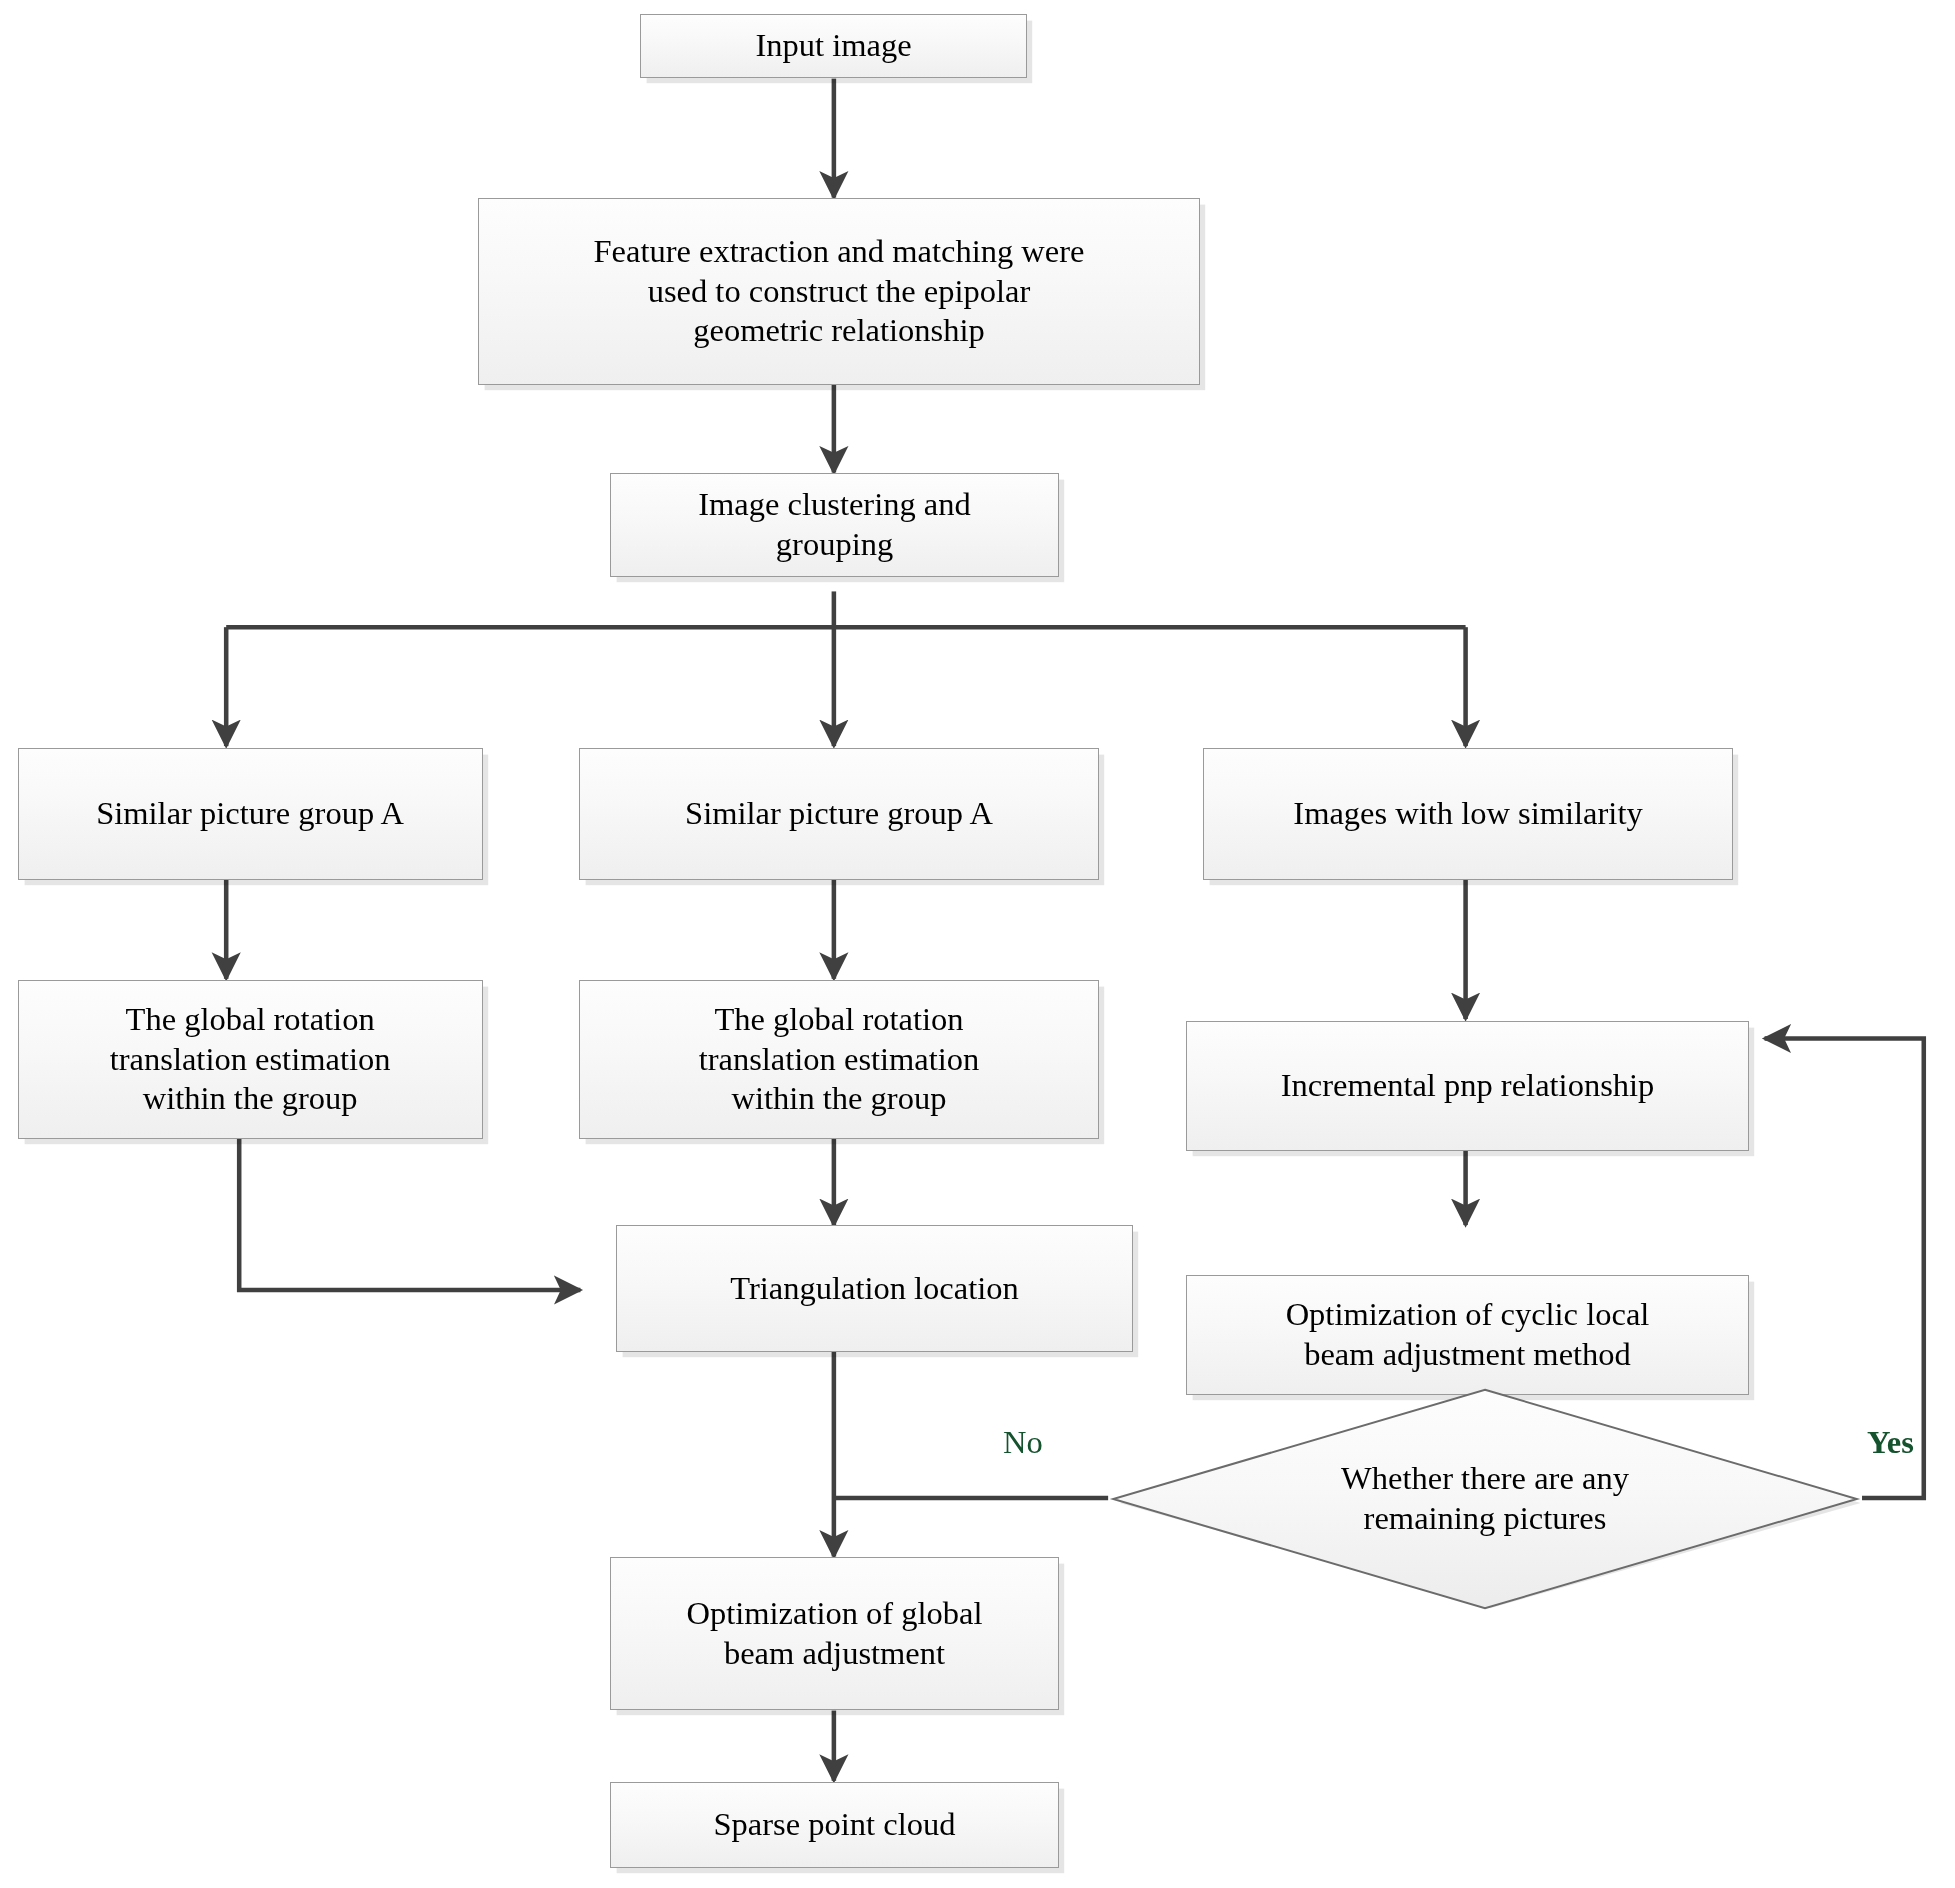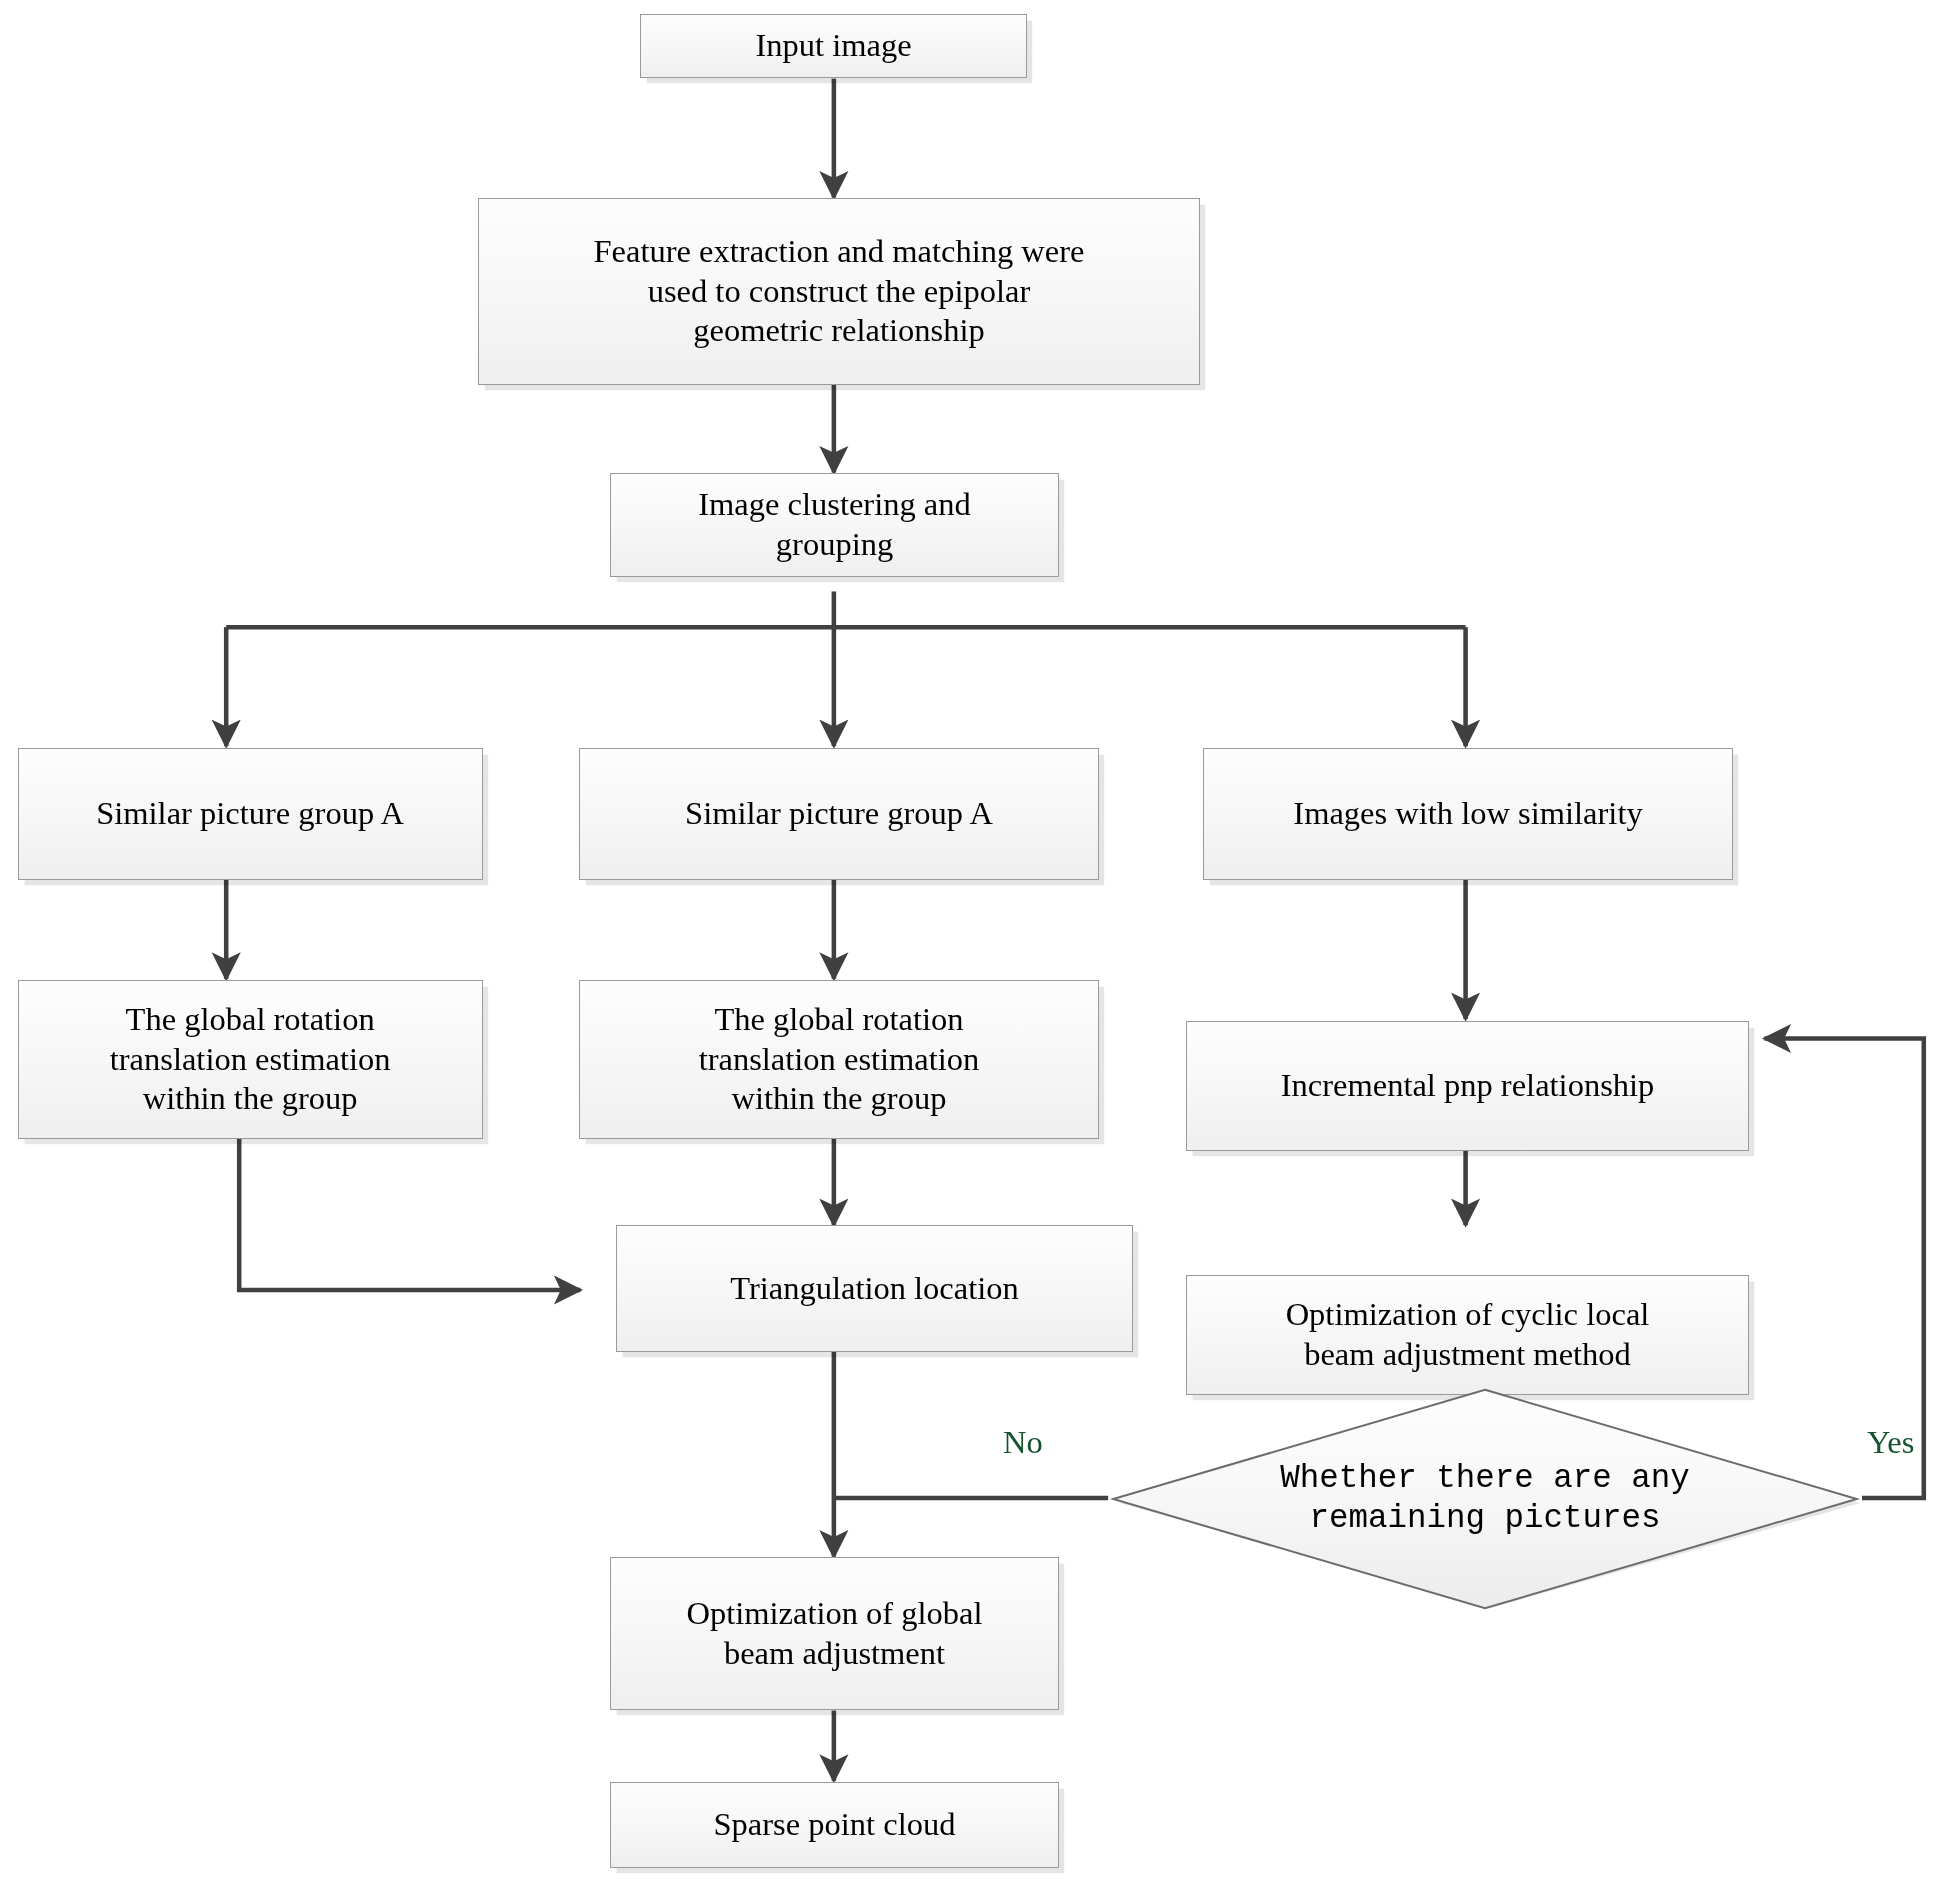--- a/index.html
+++ b/index.html
@@ -36,21 +36,20 @@
     color: #000000;
     line-height: 1.22;
     padding: 2.6px 9px;
   }
   .node .txt {
     display: block;
     white-space: pre-line;
   }
   .diamond-wrap {
     position: absolute;
-    font-family: Liberation Mono, monospace;
   }
   .diamond-wrap .label {
     position: absolute;
     left: 0;
     top: 0;
     width: 100%;
     height: 100%;
     display: flex;
     align-items: center;
     justify-content: center;
@@ -190,16 +189,16 @@
     <span class="txt">Optimization of global
 beam adjustment</span>
   </div>
 
   <div class="node fs-lg" style="left:610px; top:1782px; width:449px; height:86px;">
     <span class="txt">Sparse point cloud</span>
   </div>
 
   <div class="edge-label fs-lg" style="left:1003px; top:1424px;">No</div>
 
-  <div class="edge-label fs-lg" style="left:1867px; top:1424px;">Yes</div>
+  <div class="edge-label fs-lg" style="left:1867px; top:1424px;font-weight:bold;">Yes</div>
 
 </div>
 
 
 </body></html>

